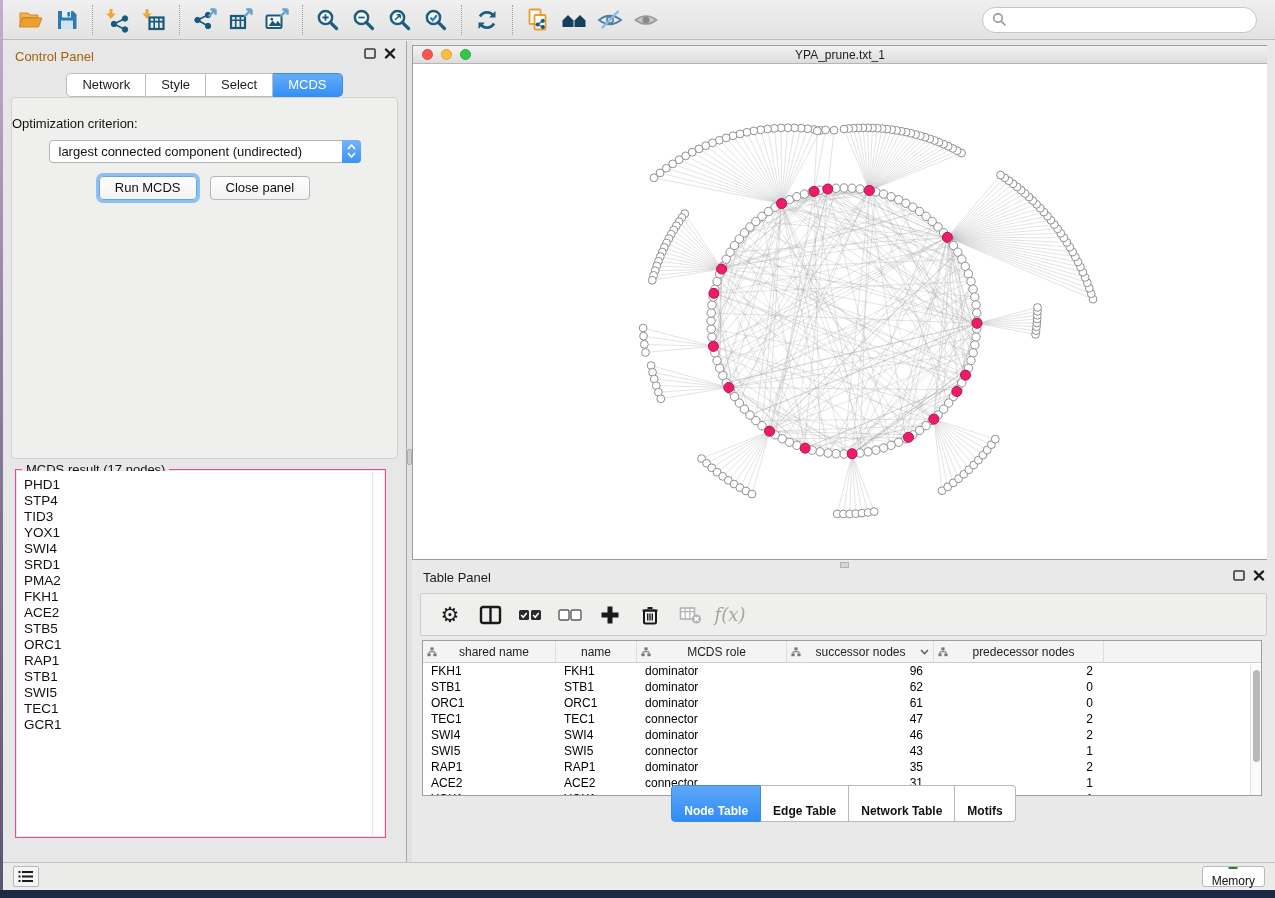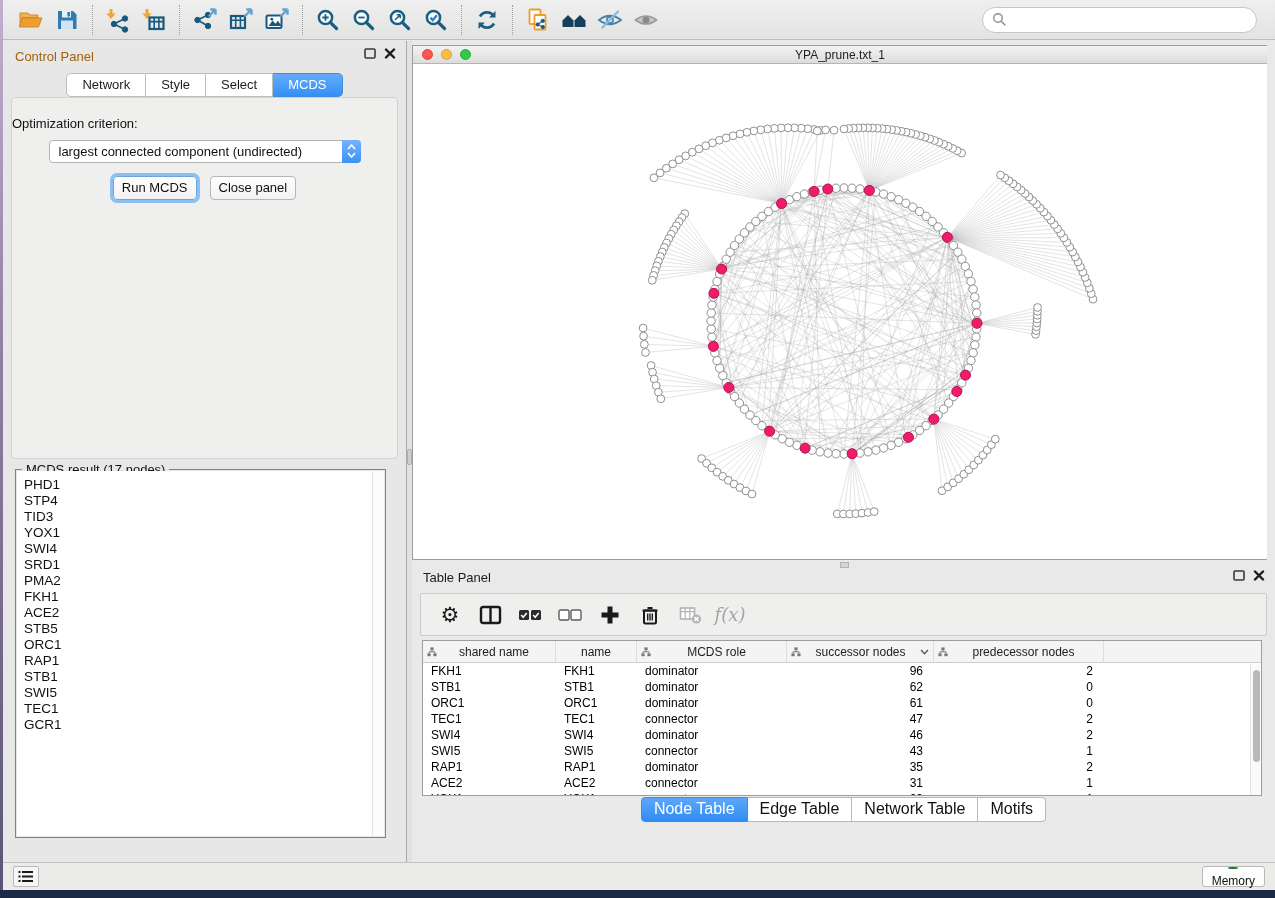--- a/index.html
+++ b/index.html
@@ -37,21 +37,21 @@
     background:#efefee; border:1px solid #d2d2d1; border-radius:4px; }
   .opt-label { margin-top:18px; text-align:left; font-size:13px; color:#111; }
   .dropdown { margin:9px auto 0; width:312px; height:23px; background:#fff;
     border:1px solid #b4b4b4; border-radius:4px; display:flex; align-items:center; position:relative; }
   .dropdown .dd-text { flex:1; font-size:13px; padding-left:9px; color:#111;
     white-space:nowrap; overflow:hidden;}
   .dd-stepper { width:19px; height:23px; margin:-1px -1px 0 0; border-radius:0 4px 4px 0;
     background:linear-gradient(#74b3fb,#3a92f6); display:flex; flex-direction:column;
     align-items:center; justify-content:center; gap:2px;}
   .btn-row { margin-top:13px; display:flex; justify-content:center; gap:13px; }
-  .push-btn { font-size:13px; padding:3px 8px 4px; background:linear-gradient(#ffffff,#f2f2f2);
+  .push-btn { font-size:13px; padding:3px 15px 4px; background:linear-gradient(#ffffff,#f2f2f2);
     border:1px solid #b6b6b6; border-radius:4px; color:#111; }
   .push-btn.focused { box-shadow:0 0 0 3px #8dbff2; border-color:#6aa5e0; }
   .groupbox { position:absolute; left:12px; right:20px; top:428px; bottom:24px;
     border:1px solid #ec4899;text-decoration:underline; }
   .groupbox-legend { position:absolute; top:-8px; left:6px; background:#e7e7e7;
     padding:0 4px; font-size:13px; color:#111; }
   .mcds-list { position:absolute; inset:1px; background:#fff; overflow:hidden; padding:6px 0 0 7px; }
   .mcds-item { font-size:13.5px; line-height:16px; color:#111; }
   .mcds-scroll { position:absolute; top:1px; bottom:1px; right:1px; width:12px;
     background:#fcfcfc; border-left:1px solid #e4e4e4; }
@@ -90,22 +90,22 @@
     color:#222; padding:0 4px; }
   .th .th-label { flex:1; text-align:center; }
   .tbl-row { display:flex; height:16px; align-items:center; font-size:12px; color:#000;}
   .td { padding:0 8px; white-space:nowrap; overflow:hidden;}
   .td.num { text-align:right; padding-right:11px; }
   .tbl-vscroll { position:absolute; right:0; top:23px; bottom:0; width:11px;
     background:#fafafa; border-left:1px solid #e2e2e2;}
   .tbl-vscroll .thumb { position:absolute; top:6px; left:1.5px; width:7px; height:92px;
     background:#b9b9b9; border-radius:4px;}
   .tp-tabs { position:absolute; left:0; right:0; bottom:40px; display:flex; justify-content:center;}
-  .tp-tab { font-size:16px; padding:2px 12px 3px; background:#fff; border:1px solid #b9b9b9;
-    border-left:none; color:#111; }
+  .tp-tab { font-size:12px; padding:18px 12px 3px; background:#fff; border:1px solid #b9b9b9;
+    border-left:none; color:#111;font-weight:bold; }
   .tp-tab:first-child { border-left:1px solid #b9b9b9; border-radius:4px 0 0 4px;}
   .tp-tab:last-child { border-radius:0 4px 4px 0;}
   .tp-tab.sel { background:linear-gradient(#5ea7f9,#2f8cf4); color:#fff; border-color:#3d8ce0;}
 
   
   .statusbar { position:absolute; left:0; right:0; bottom:0; height:28px;
     background:#ebebea; border-top:1px solid #c2c2c2; display:flex; align-items:center;
     padding:0 10px; }
   .list-btn { width:26px; height:21px; background:#f6f6f6; border:1px solid #b9b9b9;
     border-radius:2px; display:flex; align-items:center; justify-content:center;}

